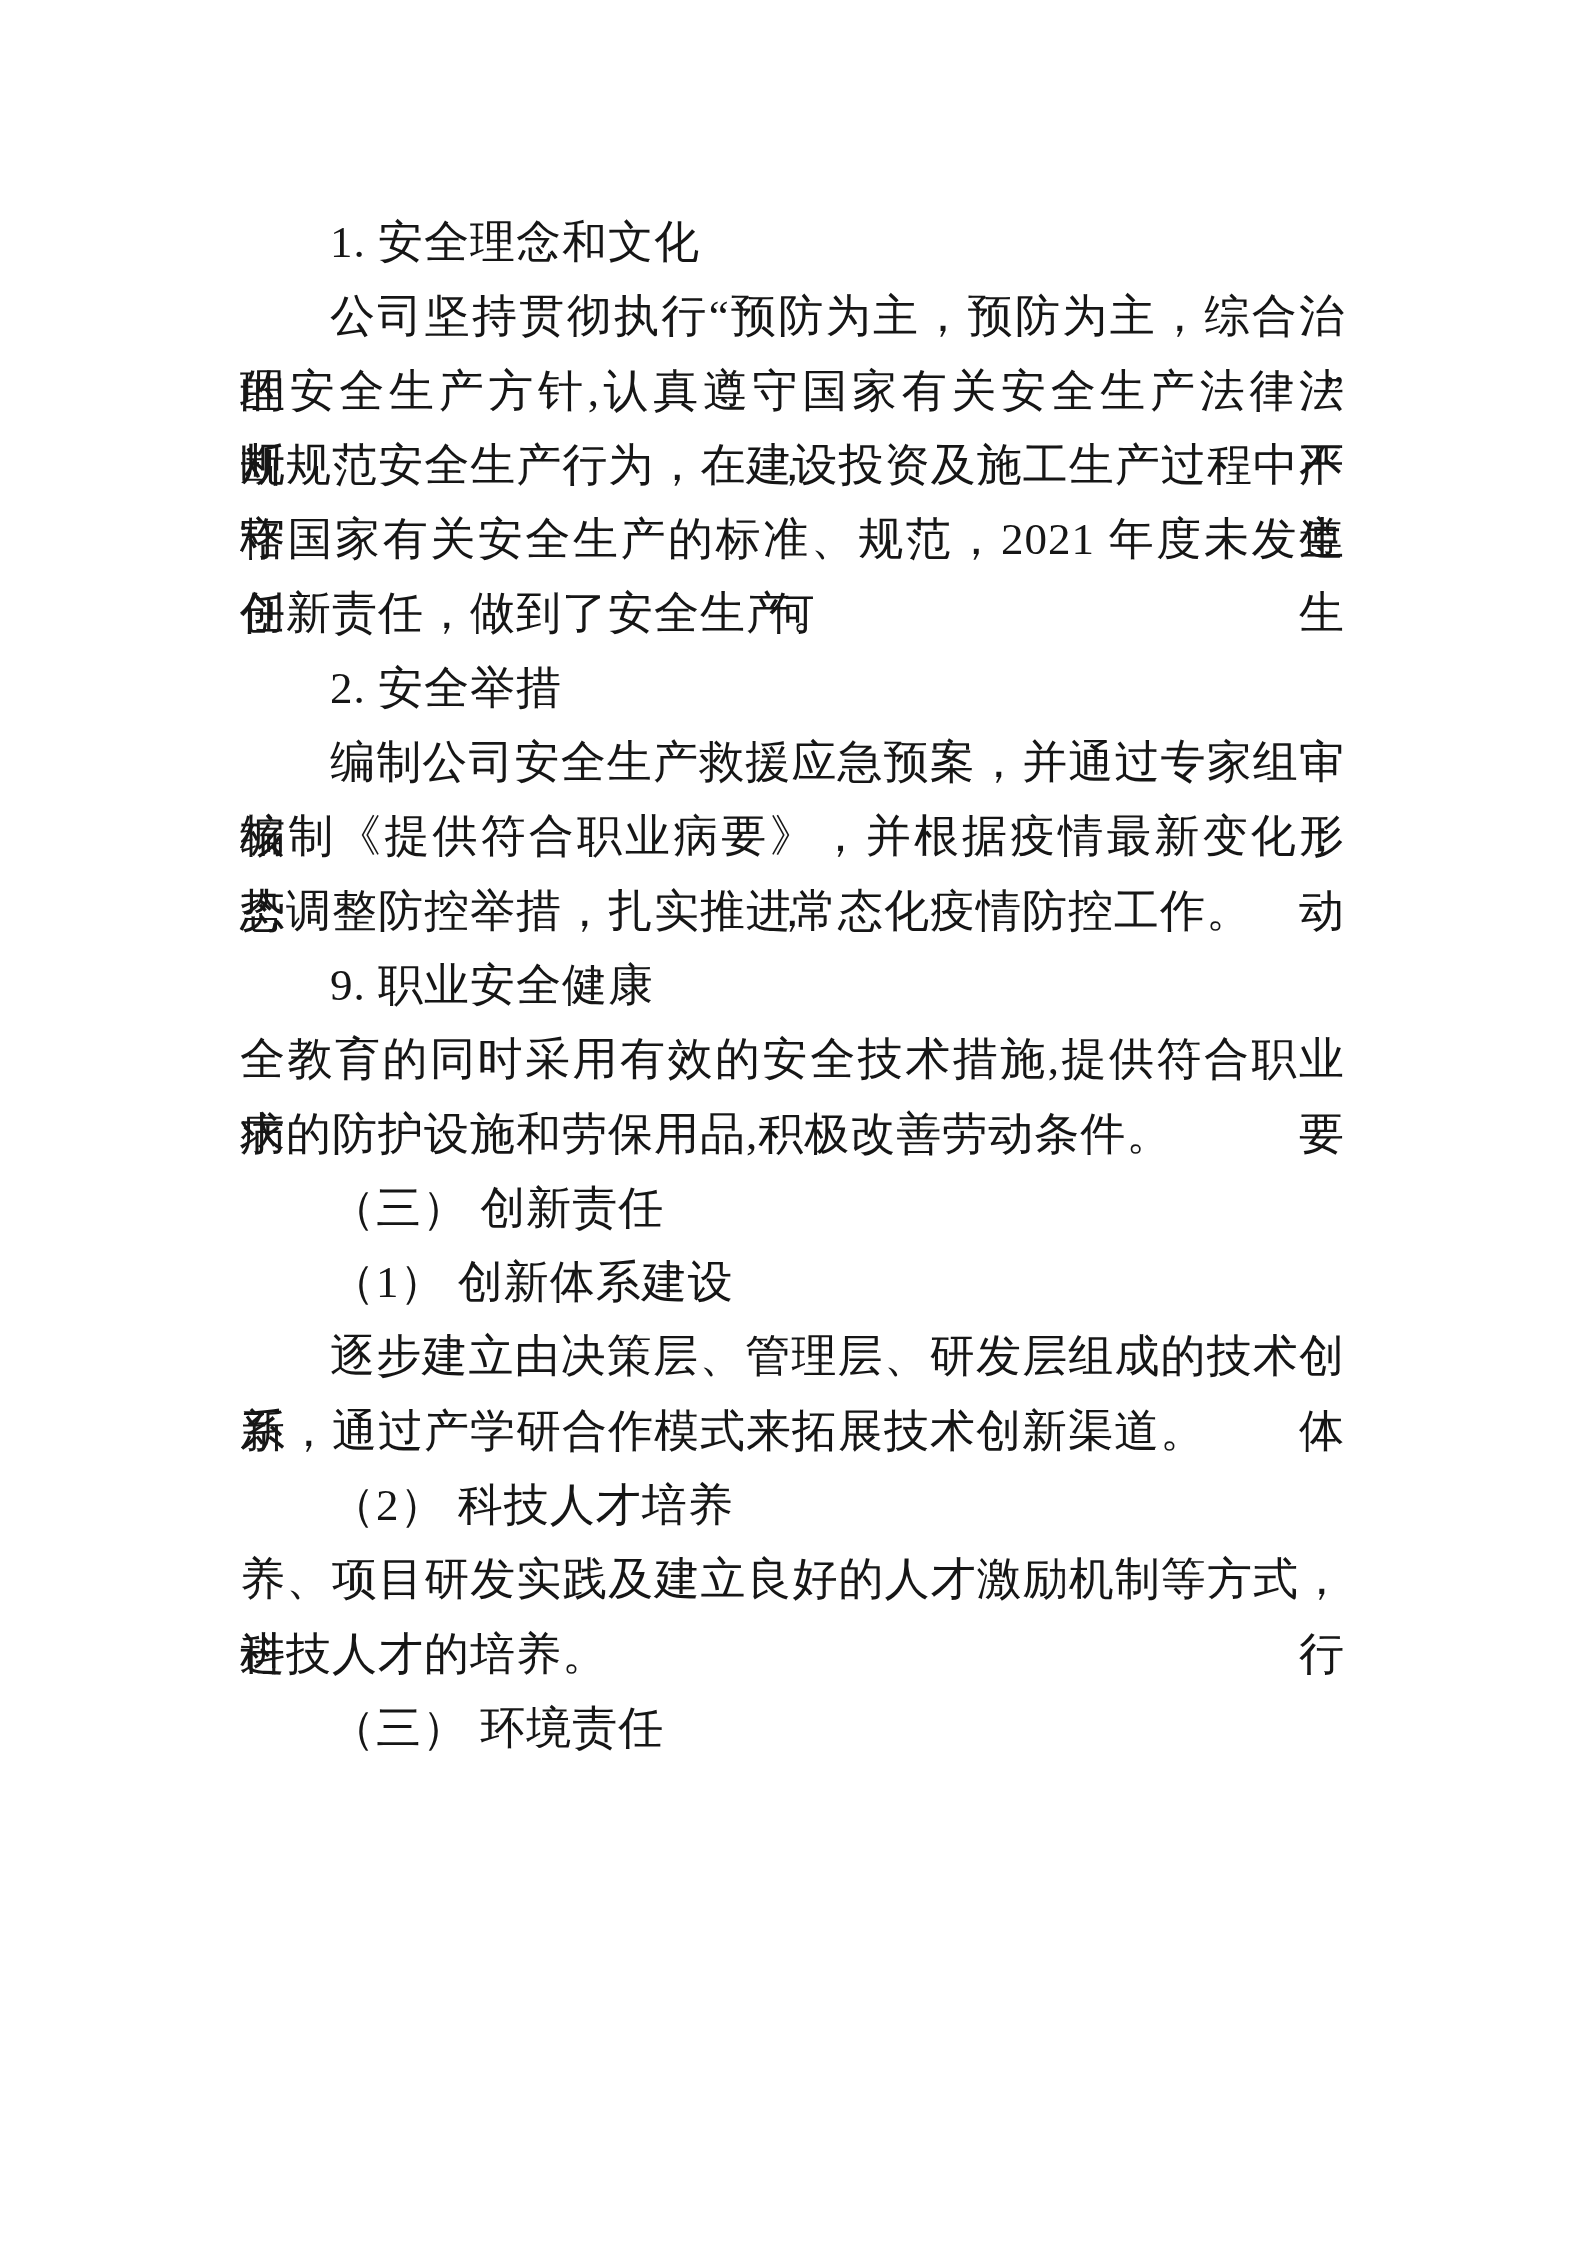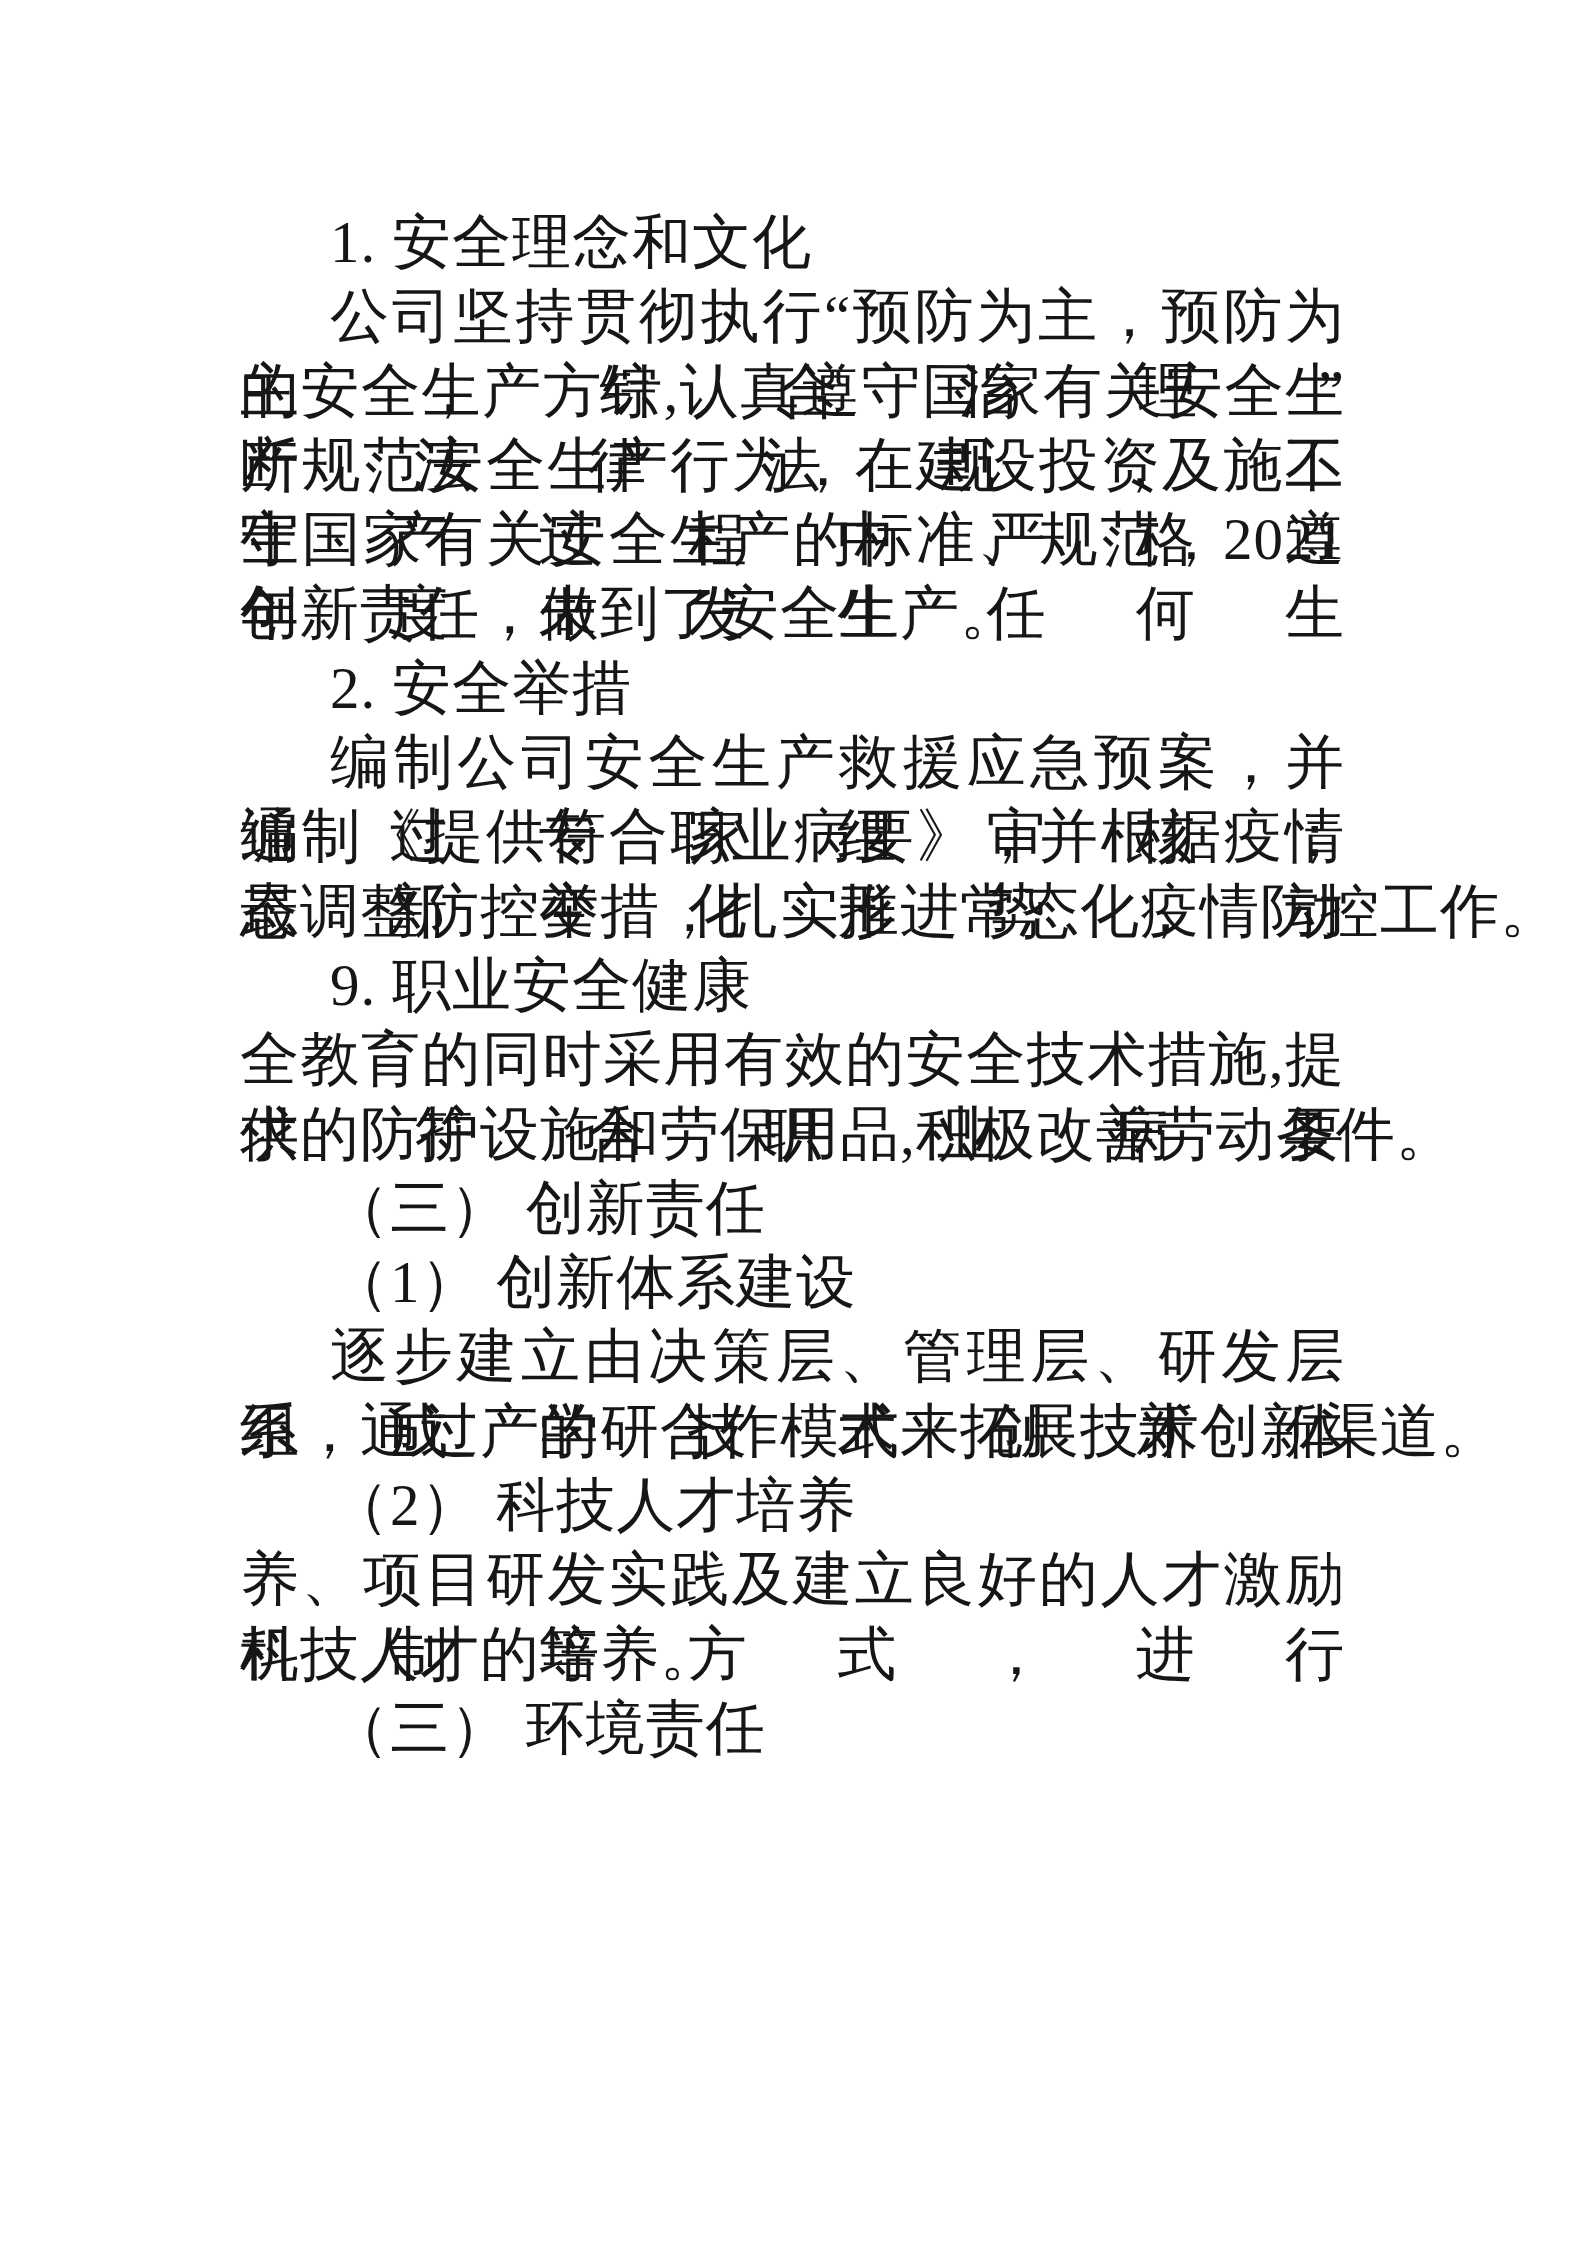--- a/index.html
+++ b/index.html
@@ -20,21 +20,21 @@
     width: 1587px;
     height: 2245px;
     background: #ffffff;
   }
   .doc-content {
     position: absolute;
     left: 240px;
     top: 205px;
     width: 1105px;
     font-family: "Liberation Serif", serif;
-    font-size: 59px;
+    font-size: 45px;
     color: #161616;
     letter-spacing: 1px;
   }
   .line {
     height: 74.3px;
     line-height: 74.3px;
     white-space: nowrap;
     text-align: left;
   }
   .line.just {

